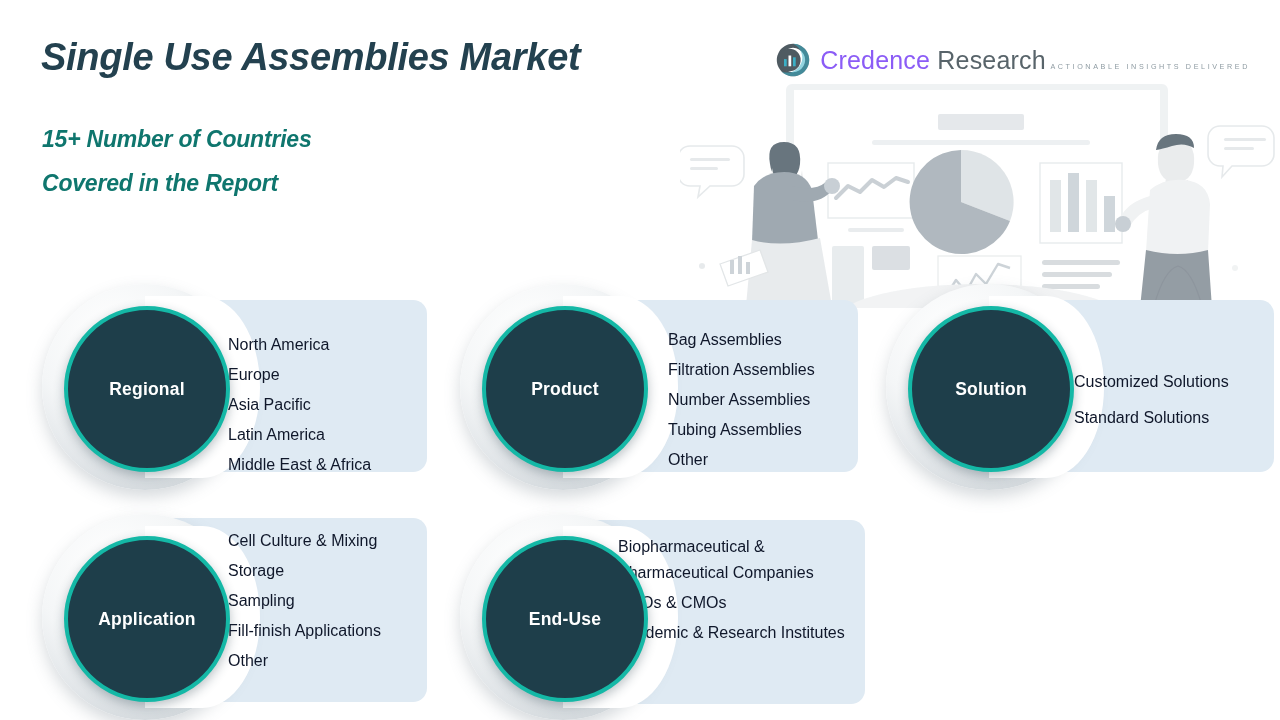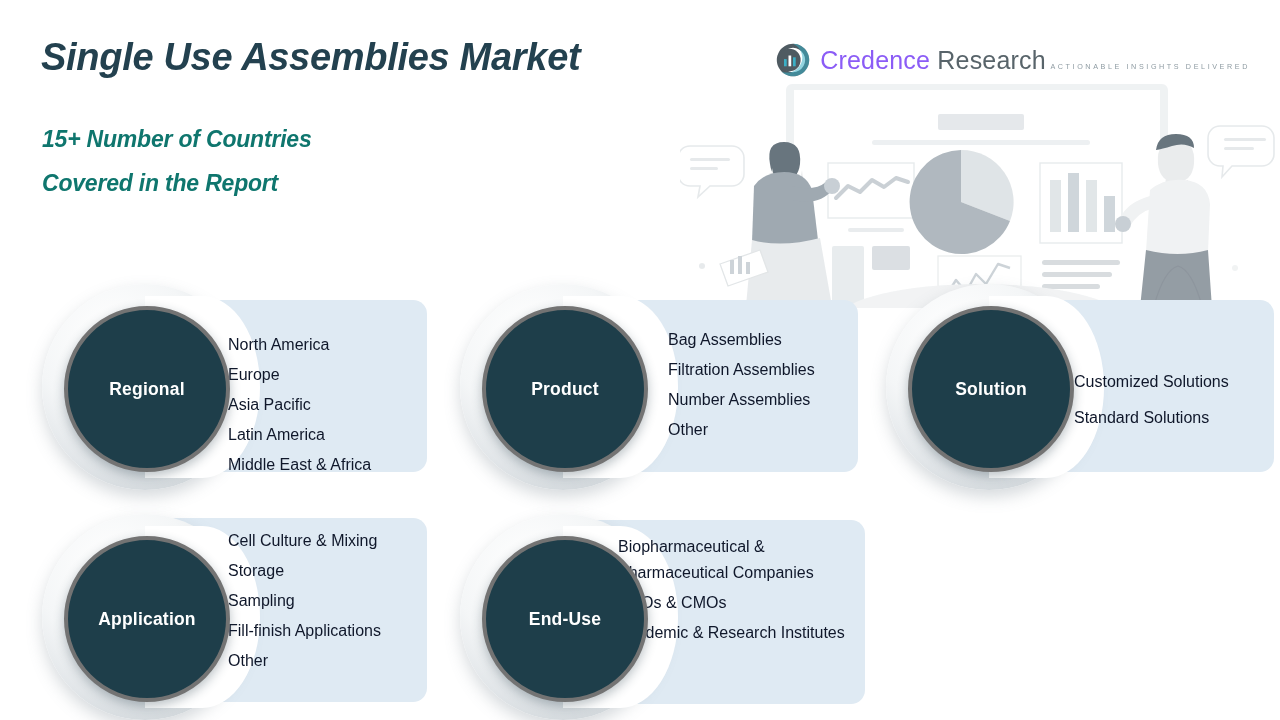--- a/index.html
+++ b/index.html
@@ -117,21 +117,21 @@
     width: 56%;
     height: 88%;
     background: #ffffff;
     border-radius: 0 50% 50% 0 / 0 50% 50% 0;
   }
 
   .disc {
     position: absolute;
     border-radius: 50%;
     background: #1e3e4a;
-    border: 4px solid #737373;
+    border: 4px solid #14b8a6;
     box-shadow: 0 4px 11px rgba(40,62,74,0.32);
     display: flex;
     align-items: center;
     justify-content: center;
     z-index: 3;
   }
   .disc-label {
     color: #ffffff;
     font-size: 17.5px;
     font-weight: bold;
@@ -280,20 +280,21 @@
   <div class="group r1" id="g-product">
     <div class="panel"></div>
     <div class="ring"></div>
     <div class="disc">
       <span class="disc-label">Product</span>
     </div>
     <div class="panel-list">
       <span class="li">Bag Assemblies</span>
       <span class="li">Filtration Assemblies</span>
       <span class="li">Number Assemblies</span>
+      <span class="li">Tubing Assemblies</span>
       <span class="li">Other</span>
     </div>
   </div>
 
   <div class="group r1" id="g-solution">
     <div class="panel"></div>
     <div class="ring"></div>
     <div class="disc">
       <span class="disc-label">Solution</span>
     </div>

